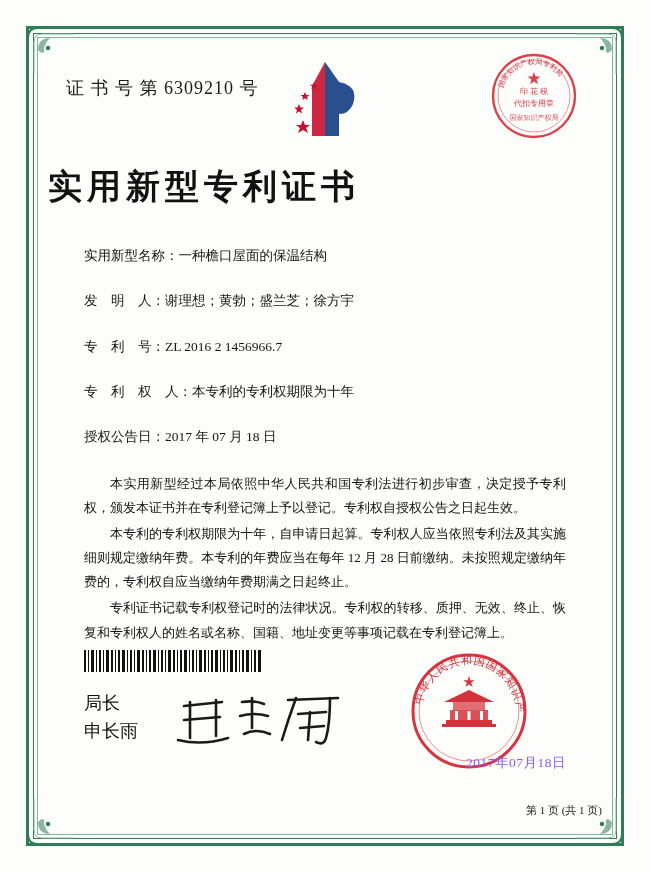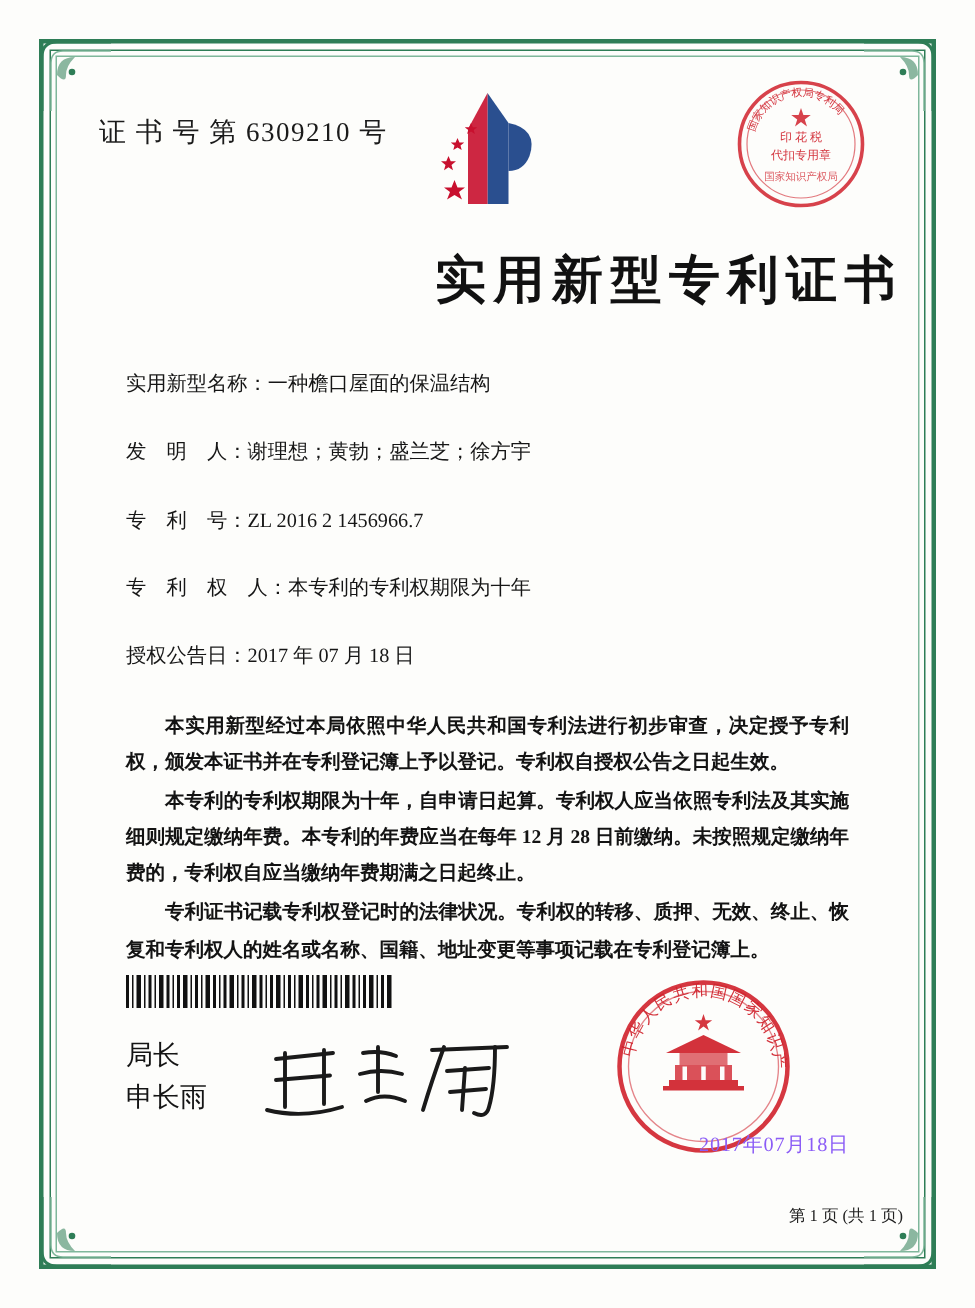--- a/index.html
+++ b/index.html
@@ -97,21 +97,21 @@
 
   .red-seal-top {
     position: absolute;
     right: 22px;
     top: 2px;
     width: 92px;
     height: 92px;
   }
 
   .main-title {
-    text-align: right;
+    text-align: left;
     font-size: 34px;
     font-weight: bold;
     letter-spacing: 5px;
     margin-top: 6px;
     color: #111;
     font-family: "Liberation Serif", serif;
   }
 
   .fields {
     margin-top: 36px;
@@ -129,21 +129,20 @@
     display: inline-block;
   }
   .field-value {
     display: inline;
   }
 
   .paragraphs {
     margin-top: 12px;
     padding-left: 36px;
     padding-right: 36px;
-    font-weight: bold;
   }
   .para {
     font-size: 13px;
     line-height: 1.85;
     text-align: justify;
     text-indent: 2em;
     margin: 0 0 2px 0;
     color: #131313;
   }
 

